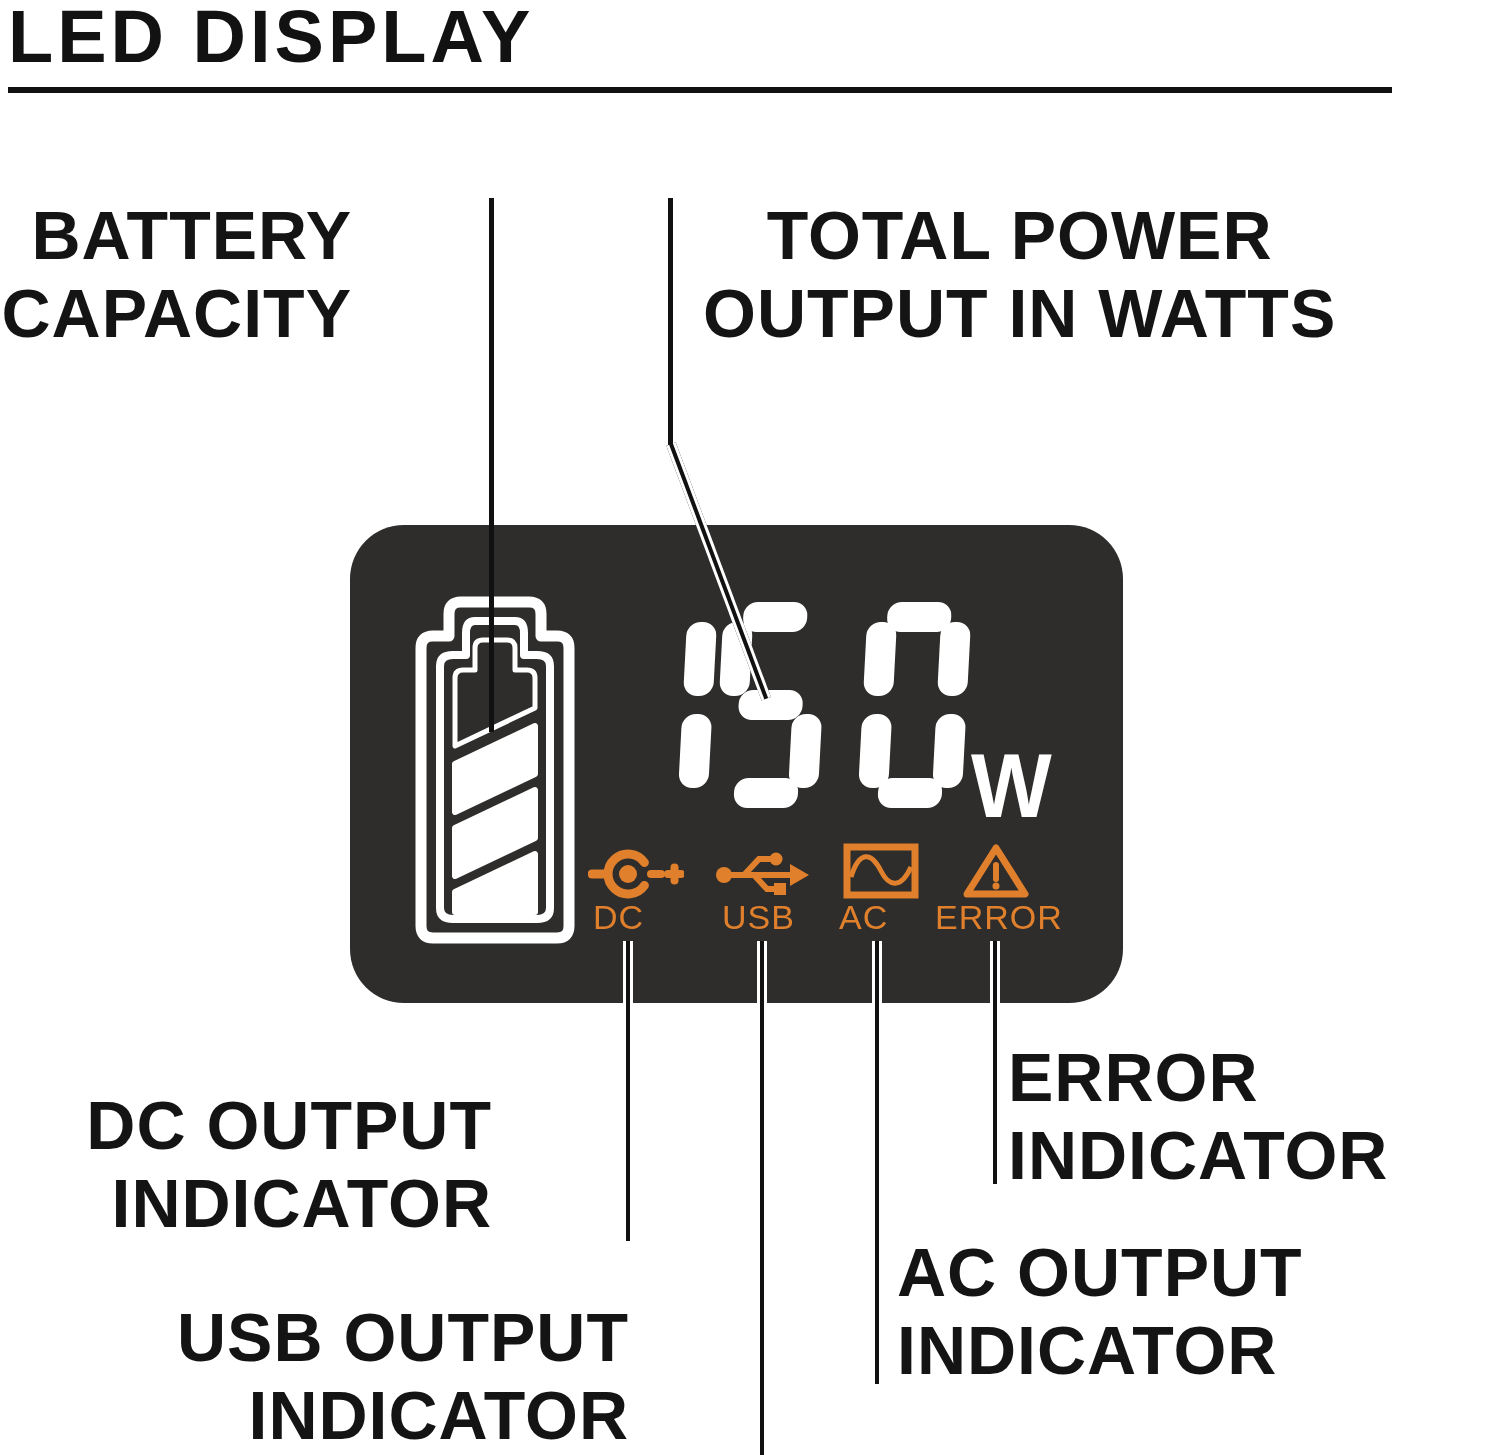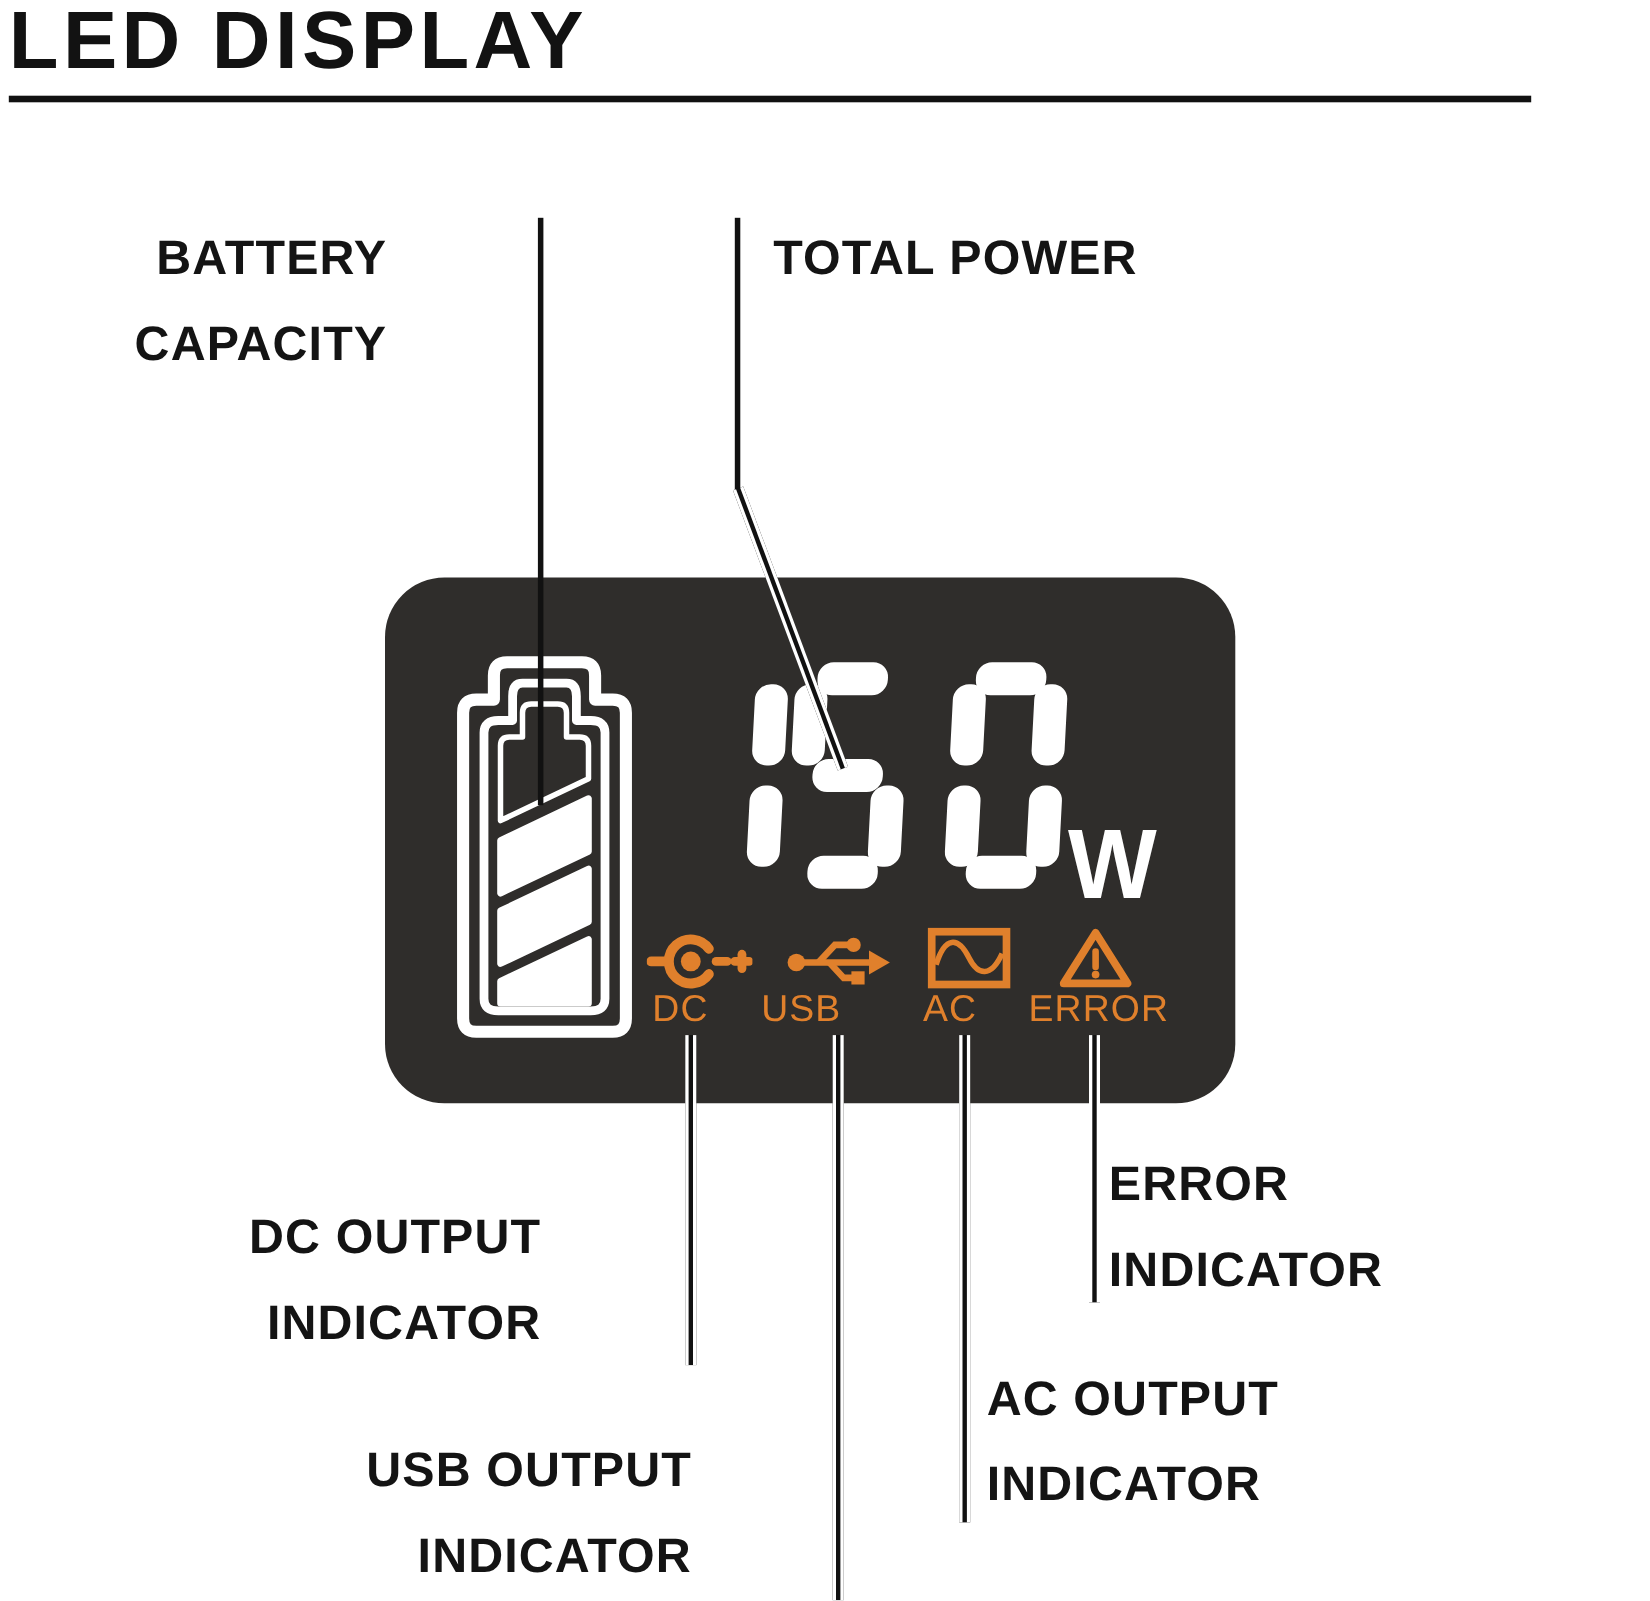--- a/index.html
+++ b/index.html
@@ -5,21 +5,21 @@
   html,body{margin:0;padding:0;background:#ffffff;}
   #stage{
     position:relative;width:1392px;height:1455px;background:#ffffff;overflow:hidden;
     font-family:"Liberation Sans","DejaVu Sans",sans-serif;color:#141414;
   }
   .abs{position:absolute;}
   
   .page-title{left:8px;top:-6px;font-size:74px;font-weight:700;letter-spacing:4px;color:#121212;}
   .title-rule{left:8px;top:87px;width:1437px;height:6px;background:#111;}
   
-  .big-label{font-size:44px;font-weight:700;line-height:78px;letter-spacing:1px;color:#141414;white-space:nowrap;}
+  .big-label{font-size:68px;font-weight:700;line-height:78px;letter-spacing:1px;color:#141414;white-space:nowrap;}
   .align-r{text-align:right;}
   .align-l{text-align:left;}
   
   .panel{left:350px;top:525px;width:773px;height:478px;background:#2F2D2B;border-radius:54px;}
   
   .cline{background:#111;}
   .cased{background:#111;border-left:3px solid #fff;border-right:3px solid #fff;}
   
   .watt-unit{left:971px;top:735px;font-size:90px;font-weight:700;color:#fff;transform:scaleX(.95);transform-origin:left top;}
   
@@ -33,20 +33,21 @@
   <div class="abs page-title">LED DISPLAY</div>
   <div class="abs title-rule"></div>
 
   <div class="abs big-label align-r" style="right:1040px;top:196px;">
     <div>BATTERY</div>
     <div>CAPACITY</div>
   </div>
 
   <div class="abs big-label align-l" style="left:703px;top:196px;text-align:center;">
     <div>TOTAL POWER</div>
+    <div>OUTPUT IN WATTS</div>
   </div>
 
   <div class="abs panel"></div>
 
   <svg class="abs" style="left:415px;top:596px;" width="160" height="348" viewBox="0 0 160 348">
 
     <path d="M 34 40 V 18 Q 34 6 46 6 H 114 Q 126 6 126 18 V 40 H 142 Q 154 40 154 52 V 330 Q 154 342 142 342 H 18 Q 6 342 6 330 V 52 Q 6 40 18 40 Z" fill="none" stroke="#fff" stroke-width="11" stroke-linejoin="round"></path>
 
     <path d="M 51 59 V 37 Q 51 25 60 25 H 100 Q 109 25 109 37 V 59 H 122 Q 135 59 135 70 V 312 Q 135 323 122 323 H 38 Q 25 323 25 312 V 70 Q 25 59 38 59 Z" fill="none" stroke="#fff" stroke-width="8" stroke-linejoin="round"></path>
 
@@ -104,21 +105,21 @@
     <path d="M 8 34 C 16 8 28 8 38 28 C 46 44 58 46 68 24" fill="none" stroke="#E0802C" stroke-width="5"></path>
   </svg>
 
   <svg class="abs" style="left:962px;top:842px;" width="68" height="58" viewBox="0 0 68 58">
     <path d="M 34 6 L 63 52 L 5 52 Z" fill="none" stroke="#E0802C" stroke-width="7" stroke-linejoin="round"></path>
     <line x1="34" y1="23" x2="34" y2="37" stroke="#E0802C" stroke-width="6" stroke-linecap="round"></line>
     <circle cx="34" cy="44" r="3.5" fill="#E0802C"></circle>
   </svg>
 
   <div class="abs ind-label" style="left:593px;top:898px;width:80px;">DC</div>
-  <div class="abs ind-label" style="left:692px;top:898px;width:80px;">USB</div>
+  <div class="abs ind-label" style="left:722px;top:898px;width:80px;">USB</div>
   <div class="abs ind-label" style="left:839px;top:898px;width:80px;">AC</div>
   <div class="abs ind-label" style="left:935px;top:898px;width:120px;">ERROR</div>
 
   <div class="abs cline" style="left:489px;top:198px;width:5px;height:534px;"></div>
   <div class="abs cline" style="left:668px;top:198px;width:5px;height:250px;"></div>
   <div class="abs cased" style="left:666px;top:444px;width:4px;height:272px;transform:rotate(-20.5deg);transform-origin:top center;"></div>
   <div class="abs cased" style="left:623px;top:941px;width:4px;height:300px;"></div>
   <div class="abs cased" style="left:757px;top:941px;width:4px;height:514px;"></div>
   <div class="abs cased" style="left:872px;top:941px;width:4px;height:443px;"></div>
   <div class="abs cased" style="left:990px;top:941px;width:4px;height:243px;"></div>

